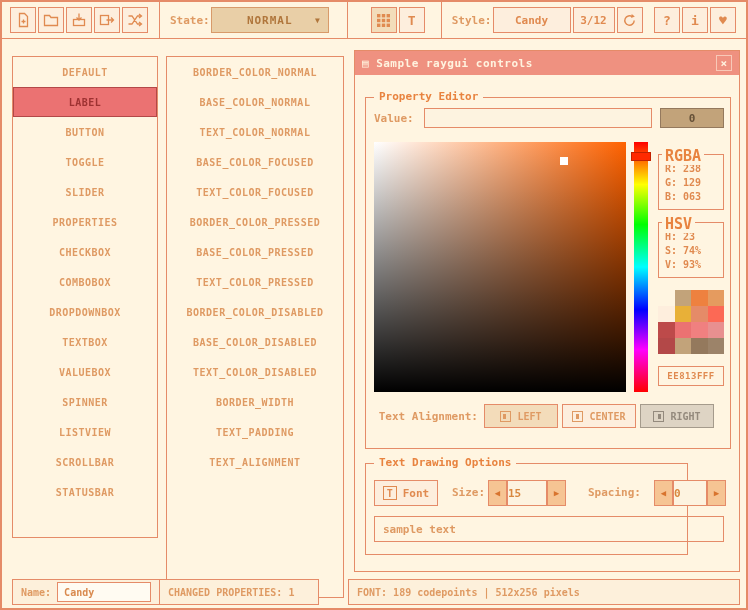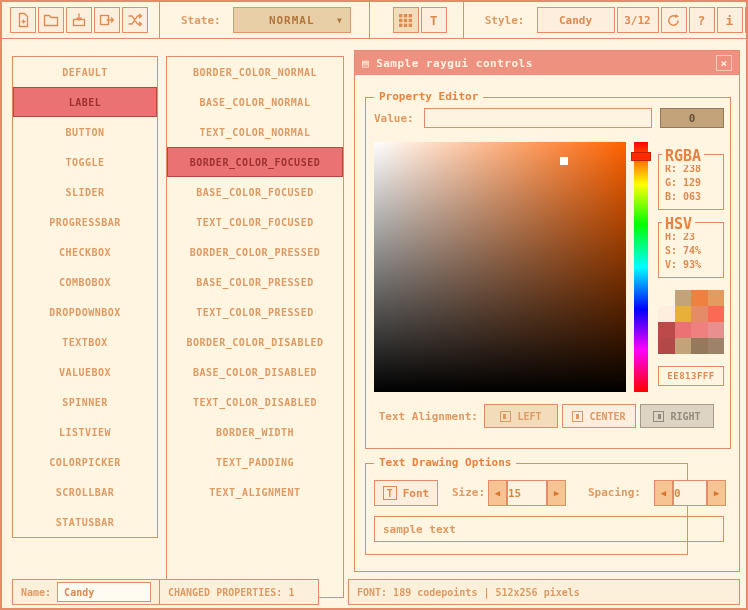--- a/index.html
+++ b/index.html
@@ -10,21 +10,21 @@
     background:#fff5e1;
     overflow:hidden;
   }
   #app { position:relative; width:748px; height:610px; background:#fff5e1; border:2px solid #e58b68; overflow:hidden; }
 
   
   .toolbar { position:absolute; top:0; left:0; right:0; height:37px; border-bottom:1px solid #e58b68; display:flex; align-items:center; padding:0 8px; background:#fff5e1; }
   .tool-btn { width:26px; height:26px; border:1px solid #e58b68; background:#fdeedd; color:#e08a50; display:flex; align-items:center; justify-content:center; margin-right:2px; font-size:13px; flex:0 0 auto; }
   .tool-btn.toggled { background:#f3dcba; }
   .sep { width:1px; height:37px; background:#e58b68; margin:0 9px; flex:0 0 auto; }
-  .tb-label { color:#df9a63; font-size:11px; margin:0 12px; white-space:nowrap; }
+  .tb-label { color:#df9a63; font-size:11px; margin:0 1px; white-space:nowrap; }
   .dropdown { width:118px; height:26px; background:#e9cfa7; border:1px solid #d89a6a; color:#b0763c; display:flex; align-items:center; justify-content:center; position:relative; font-size:11px; letter-spacing:1px; flex:0 0 auto; }
   .dropdown .dd-arrow { position:absolute; right:7px; font-size:8px; color:#b0763c; }
   .style-box { width:78px; height:26px; border:1px solid #e58b68; background:#fdeedd; color:#e08a50; display:flex; align-items:center; justify-content:center; font-size:11px; flex:0 0 auto; margin-right:2px; }
   .count-btn { width:42px; }
   .right-group { margin-left:auto; display:flex; }
 
   
   .panel { position:absolute; background:#fff5e1; border:1px solid #e58b68; }
   #controls-panel { left:10px; top:54px; width:146px; height:482px; }
   #properties-panel { left:164px; top:54px; width:178px; height:542px; }
@@ -205,38 +205,36 @@
       </div>
     </div>
   </div>
 
   <div class="panel" id="controls-panel">
     <div class="list-item">DEFAULT</div>
     <div class="list-item selected">LABEL</div>
     <div class="list-item">BUTTON</div>
     <div class="list-item">TOGGLE</div>
     <div class="list-item">SLIDER</div>
-    <div class="list-item">PROGRESSBAR</div>
+    <div class="list-item">PROPERTIES</div>
     <div class="list-item">CHECKBOX</div>
     <div class="list-item">COMBOBOX</div>
     <div class="list-item">DROPDOWNBOX</div>
     <div class="list-item">TEXTBOX</div>
     <div class="list-item">VALUEBOX</div>
     <div class="list-item">SPINNER</div>
     <div class="list-item">LISTVIEW</div>
-    <div class="list-item">COLORPICKER</div>
     <div class="list-item">SCROLLBAR</div>
     <div class="list-item">STATUSBAR</div>
   </div>
 
   <div class="panel" id="properties-panel">
     <div class="list-item">BORDER_COLOR_NORMAL</div>
     <div class="list-item">BASE_COLOR_NORMAL</div>
     <div class="list-item">TEXT_COLOR_NORMAL</div>
-    <div class="list-item selected">BORDER_COLOR_FOCUSED</div>
     <div class="list-item">BASE_COLOR_FOCUSED</div>
     <div class="list-item">TEXT_COLOR_FOCUSED</div>
     <div class="list-item">BORDER_COLOR_PRESSED</div>
     <div class="list-item">BASE_COLOR_PRESSED</div>
     <div class="list-item">TEXT_COLOR_PRESSED</div>
     <div class="list-item">BORDER_COLOR_DISABLED</div>
     <div class="list-item">BASE_COLOR_DISABLED</div>
     <div class="list-item">TEXT_COLOR_DISABLED</div>
     <div class="list-item">BORDER_WIDTH</div>
     <div class="list-item">TEXT_PADDING</div>

